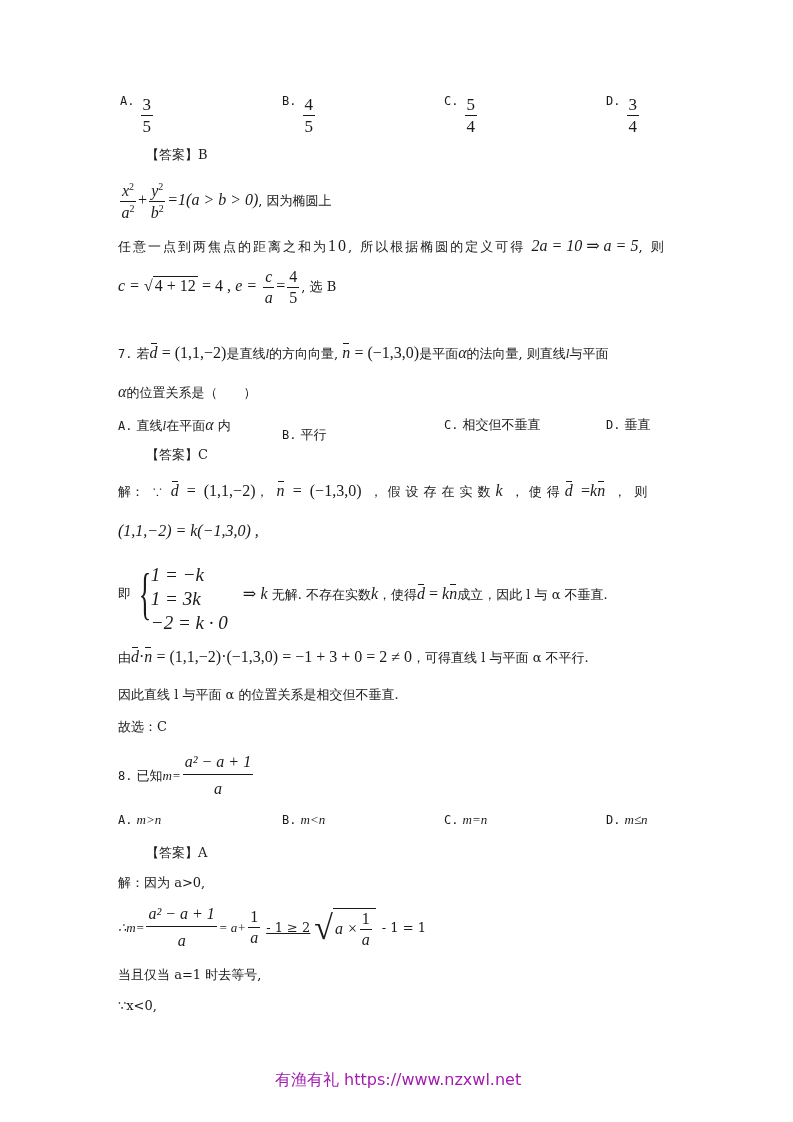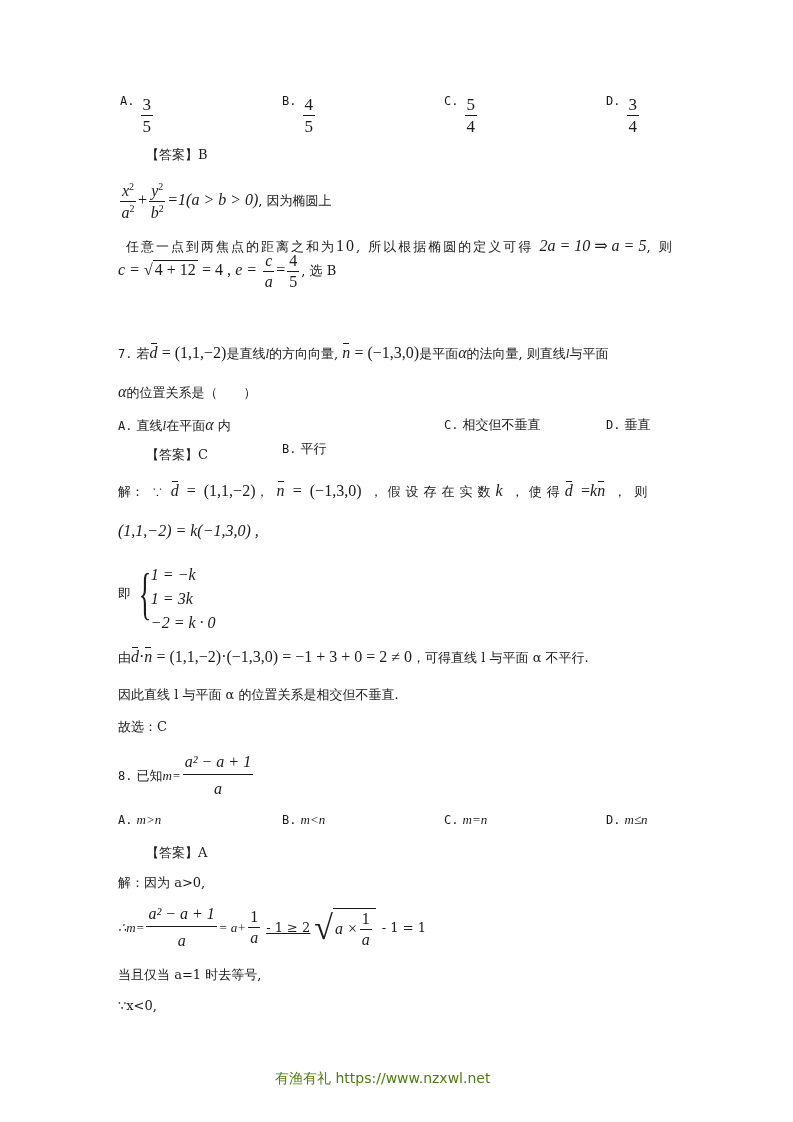--- a/index.html
+++ b/index.html
@@ -16,22 +16,22 @@
     .frac .num { padding: 0 2px 2px 2px; border-bottom: 1px solid #1a1a1a; }
     .frac .den { padding-top: 2px; }
     .opt-frac { font-family: "Liberation Serif", serif; font-size: 17px; }
     .opt-label { font-family: "DejaVu Sans Mono", "Liberation Mono", monospace; font-size: 12px; }
     .ans { font-size: 13px; margin-left: 29px; }
     .sqrt { display: inline-block; position: relative; }
     .sqrt .bar { border-top: 1px solid #1a1a1a; padding: 0 2px; }
     .vec { position: relative; display: inline-block; }
     .vec::before { content: ""; position: absolute; top: -1px; left: 1px; right: 1px; border-top: 1px solid #1a1a1a; }
     .brace { font-size: 58px; font-weight: 100; line-height: 1; transform: scaleX(0.45); display: inline-block; }
-    .sys { display: inline-flex; flex-direction: column; vertical-align: middle; line-height: 24px; font-size: 16px; margin-top: 10px; }
-    .footer { font-family: "DejaVu Sans", "Liberation Sans", sans-serif; color: #4d7c0f; font-size: 14px; }
+    .sys { display: inline-flex; flex-direction: column; vertical-align: middle; line-height: 24px; font-size: 19px; margin-top: 10px; }
+    .footer { font-family: "DejaVu Sans", "Liberation Sans", sans-serif; color: #a21caf; font-size: 16px; }
     .sup { font-size: 10px; vertical-align: super; }
   </style>
 </head>
 <body>
 
 <div>
   <div class="abs" style="left:120px;top:96px;">
     <span class="opt-label" style="position:relative;top:-14px;">A.</span>
     <span class="frac opt-frac">
         <span class="num">3</span>
@@ -66,26 +66,26 @@
 <div class="abs" style="left:118px;top:180px;line-height:40px;">
   <span class="frac big m">
       <span class="num"><span>x</span><span class="sup r">2</span></span>
       <span class="den"><span>a</span><span class="sup r">2</span></span>
     </span><span class="big r">+</span><span class="frac big m">
       <span class="num"><span>y</span><span class="sup r">2</span></span>
       <span class="den"><span>b</span><span class="sup r">2</span></span>
     </span><span class="big m">=1(a &gt; b &gt; 0)</span><span>, 因为椭圆上</span>
 </div>
 
-<div class="abs" style="left:118px;top:236px;letter-spacing:2px;margin-left:8px;">
+<div class="abs" style="left:118px;top:236px;letter-spacing:2px;">
   <span>任意一点到两焦点的距离之和为</span><span class="big r">10</span><span>, 所以根据椭圆的定义可得</span>
   <span class="big m" style="letter-spacing:0;">2a = 10 ⇒ a = 5</span><span>, 则</span>
 </div>
 
-<div class="abs" style="left:118px;top:252px;line-height:36px;">
+<div class="abs" style="left:118px;top:268px;line-height:36px;">
   <span class="big m">c =</span>
   <span class="sqrt big r">√<span class="bar">4 + 12</span></span>
   <span class="big r">= 4 ,</span>
   <span class="big m">e =</span>
   <span class="frac big m">
       <span class="num">c</span>
       <span class="den">a</span>
     </span><span class="big r">=</span><span class="frac big r">
       <span class="num">4</span>
       <span class="den">5</span>
@@ -100,21 +100,21 @@
   <span class="big r">= (−1,3,0)</span><span>是平面</span><span class="big m">α</span><span>的法向量, 则直线</span><span class="m">l</span><span>与平面</span>
 </div>
 <div class="abs" style="left:118px;top:383px;">
   <span class="big m">α</span><span>的位置关系是（　　）</span>
 </div>
 
 <div class="abs" style="left:118px;top:416px;">
   <span class="opt-label">A.</span>
   <span>直线</span><span class="m">l</span><span>在平面</span><span class="big m">α</span> <span>内</span>
 </div>
-<div class="abs" style="left:282px;top:440px;">
+<div class="abs" style="left:282px;top:426px;">
   <span class="opt-label">B.</span>
   <span>平行</span>
 </div>
 <div class="abs" style="left:444px;top:416px;">
   <span class="opt-label">C.</span>
   <span>相交但不垂直</span>
 </div>
 <div class="abs" style="left:606px;top:416px;">
   <span class="opt-label">D.</span>
   <span>垂直</span>
@@ -138,20 +138,25 @@
 <div class="abs big m" style="left:118px;top:522px;">(1,1,−2) = k(−1,3,0) ,</div>
 
 <div class="abs" style="left:118px;top:558px;height:72px;display:flex;align-items:center;">
   <span>即</span>
   <span class="brace r">{</span>
   <span class="sys m" style="width:80px;margin-left:-8px;">
     <span>1 = −k</span>
     <span>1 = 3k</span>
     <span>−2 = k · 0</span>
   </span>
+  <span style="margin-left:12px;">
+    <span class="big r">⇒</span>
+    <span class="big m">k</span>
+    <span>无解. 不存在实数</span><span class="big m">k</span><span>，使得</span><span class="big m vec">d</span><span class="big r"> = </span><span class="big m">k</span><span class="big m vec">n</span><span>成立，因此 l 与 α 不垂直.</span>
+  </span>
 </div>
 
 <div class="abs" style="left:118px;top:648px;">
   <span>由</span><span class="big m vec">d</span><span class="big r">·</span><span class="big m vec">n</span>
   <span class="big r">= (1,1,−2)·(−1,3,0) = −1 + 3 + 0 = 2 ≠ 0</span><span>，可得直线 l 与平面 α 不平行.</span>
 </div>
 
 <div class="abs" style="left:118px;top:686px;">因此直线 l 与平面 α 的位置关系是相交但不垂直.</div>
 <div class="abs" style="left:118px;top:718px;">故选：C</div>
 

